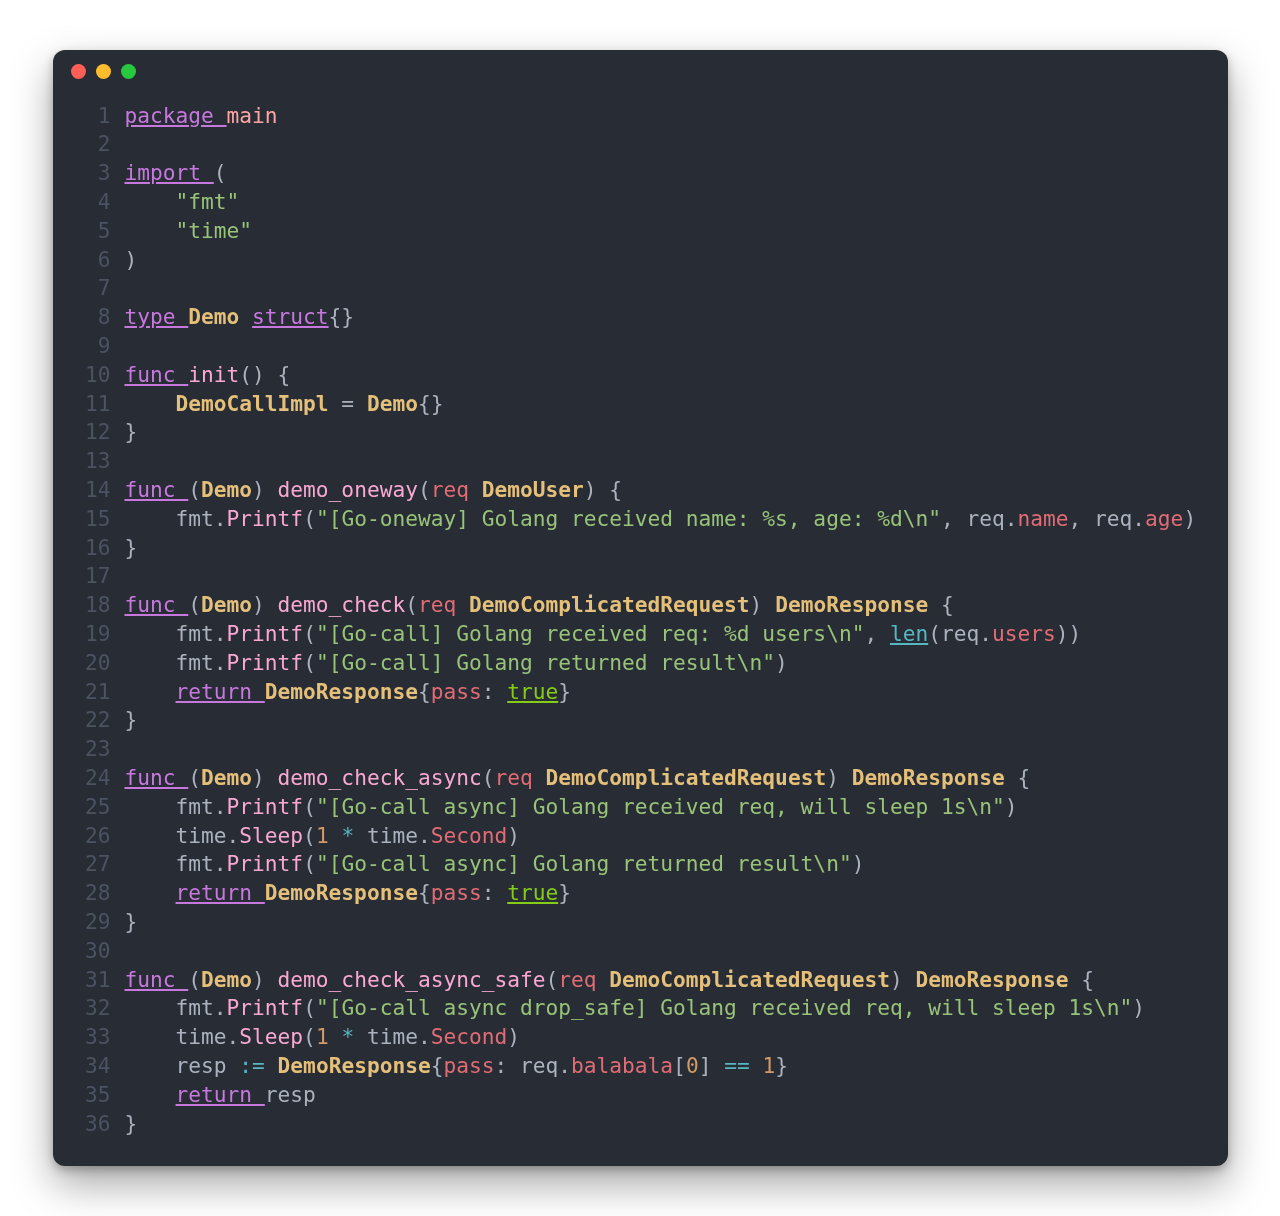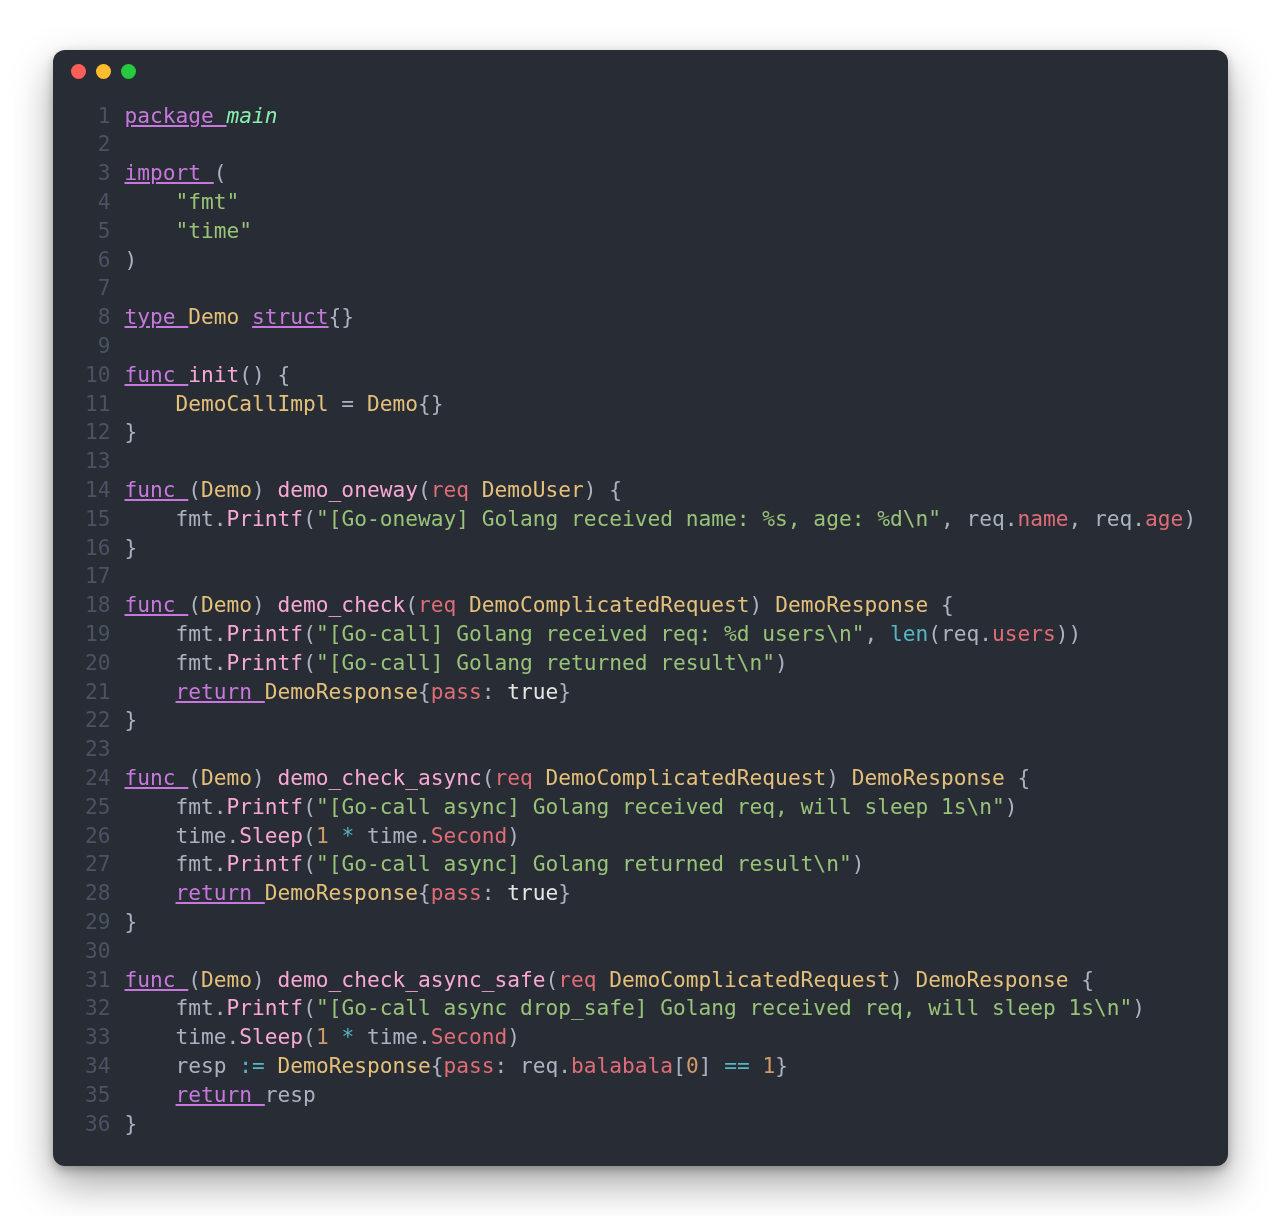--- a/index.html
+++ b/index.html
@@ -35,28 +35,28 @@
   .row{display:flex;}
   .ln{
     width:58px;
     text-align:right;
     color:#4b5363;
     padding-right:14px;
     user-select:none;
     flex:none;
   }
   .tok-kw{color:#c678dd;text-decoration:underline;}
-  .tok-pkg{color:#86efac;font-style:italic;}
+  .tok-pkg{color:#fca5a5;}
   .tok-str{color:#98c379;}
   .tok-fn{color:#f9a8d4;}
   .tok-id{color:#e06c75;}
-  .tok-type{color:#e5c07b;}
+  .tok-type{color:#e5c07b;font-weight:bold;}
   .tok-num{color:#d19a66;}
-  .tok-bool{color:#e5e5e5;}
-  .tok-builtin{color:#56b6c2;}
+  .tok-bool{color:#84cc16;text-decoration:underline;}
+  .tok-builtin{color:#56b6c2;text-decoration:underline;}
   .tok-op{color:#56b6c2;}
   .tok-punc{color:#abb2bf;}
   .tok-default{color:#abb2bf;}
 </style>
 </head>
 <body>
 
 <div class="window">
   <div class="titlebar">
     <div class="dot red"></div>

